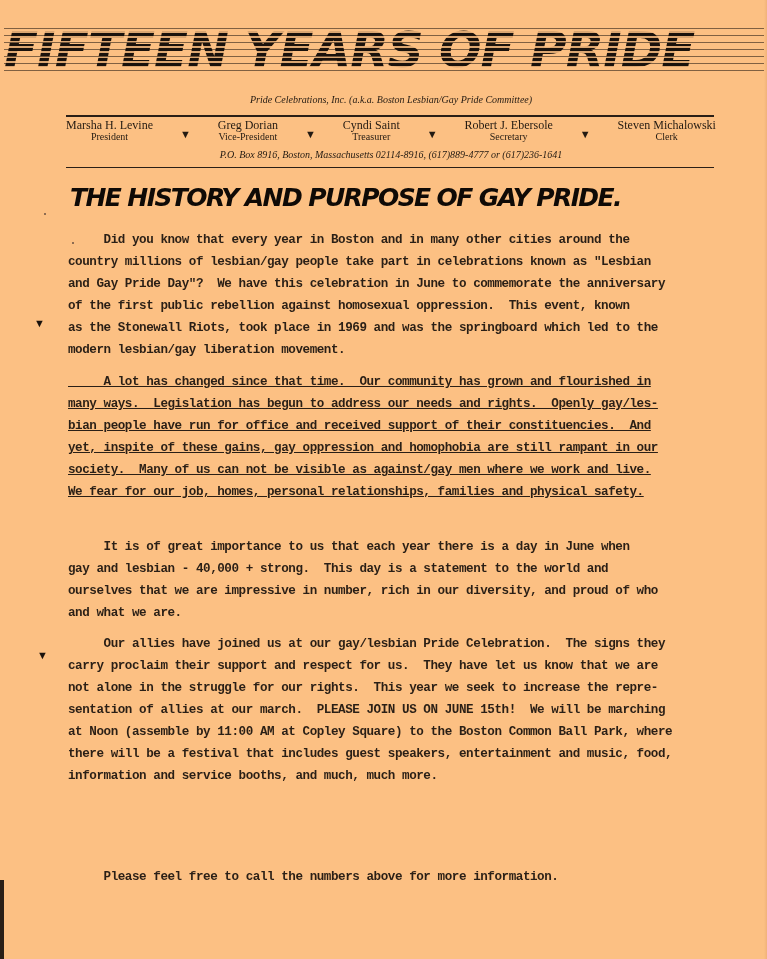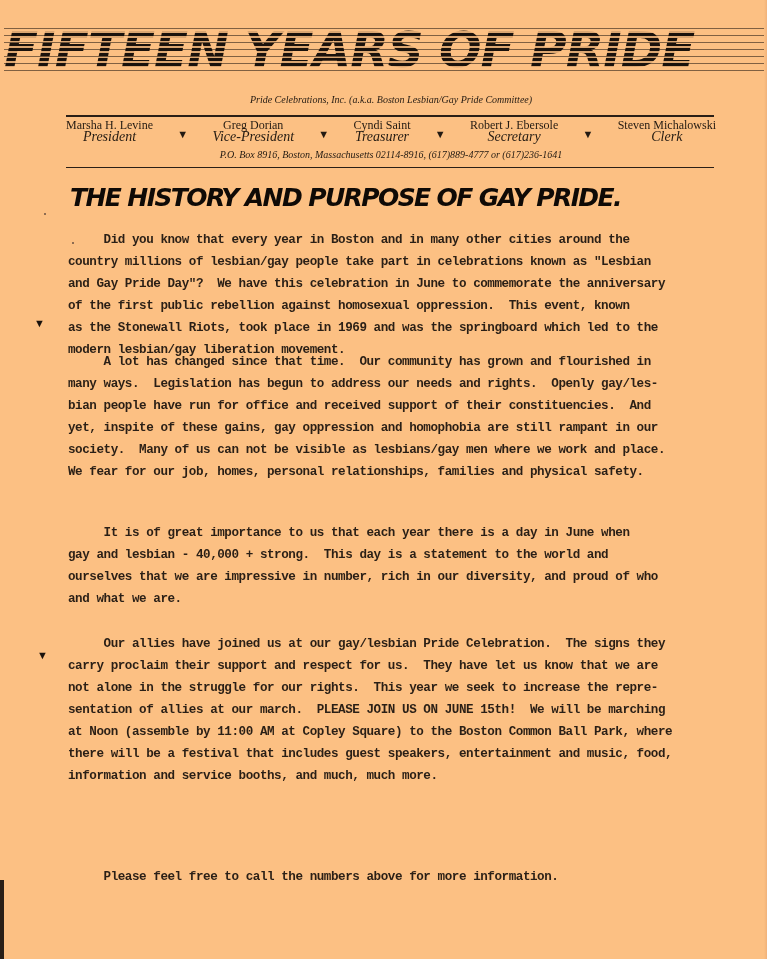--- a/index.html
+++ b/index.html
@@ -104,22 +104,21 @@
     }
     .officer {
       text-align: center;
       line-height: 12px;
     }
     .officer .name {
       font-size: 12px;
       display: block;
     }
     .officer .role {
-      font-size: 14px;
-      font-style: italic;
+      font-size: 10px;
       display: block;
     }
     .officer.first { text-align: left; }
     .officer.first .role { padding-left: 0; text-align: center; }
     .officer.last { text-align: right; }
     .sep {
       font-size: 11px;
       margin-top: 5px;
     }
     .address {
@@ -154,22 +153,22 @@
       line-height: 22px;
       color: #2a1f16;
       font-weight: bold;
       letter-spacing: -0.45px;
     }
     .body-text p {
       margin: 0;
       white-space: pre;
     }
     .p1 { top: 229px; }
-    .p2 { top: 351px; }
-    .p3 { top: 522px; }
+    .p2 { top: 371px; text-decoration: underline; }
+    .p3 { top: 536px; }
     .p4 { top: 633px; }
     .p5 { top: 842px; margin-top: 24px; }
 
     .marker {
       position: absolute;
       font-size: 11px;
       color: #1a120c;
     }
     .marker.m1 { left: 34px; top: 317px; }
     .marker.m2 { left: 37px; top: 649px; }
@@ -239,21 +238,21 @@
   <p>of the first public rebellion against homosexual oppression.  This event, known</p>
   <p>as the Stonewall Riots, took place in 1969 and was the springboard which led to the</p>
   <p>modern lesbian/gay liberation movement.</p>
 </div>
 
 <div class="body-text p2">
   <p>     A lot has changed since that time.  Our community has grown and flourished in</p>
   <p>many ways.  Legislation has begun to address our needs and rights.  Openly gay/les-</p>
   <p>bian people have run for office and received support of their constituencies.  And</p>
   <p>yet, inspite of these gains, gay oppression and homophobia are still rampant in our</p>
-  <p>society.  Many of us can not be visible as lesbians/gay men where we work and place.</p>
+  <p>society.  Many of us can not be visible as against/gay men where we work and live.</p>
   <p>We fear for our job, homes, personal relationships, families and physical safety.</p>
 </div>
 
 <div class="body-text p3">
   <p>     It is of great importance to us that each year there is a day in June when</p>
   <p>gay and lesbian - 40,000 + strong.  This day is a statement to the world and</p>
   <p>ourselves that we are impressive in number, rich in our diversity, and proud of who</p>
   <p>and what we are.</p>
 </div>
 

